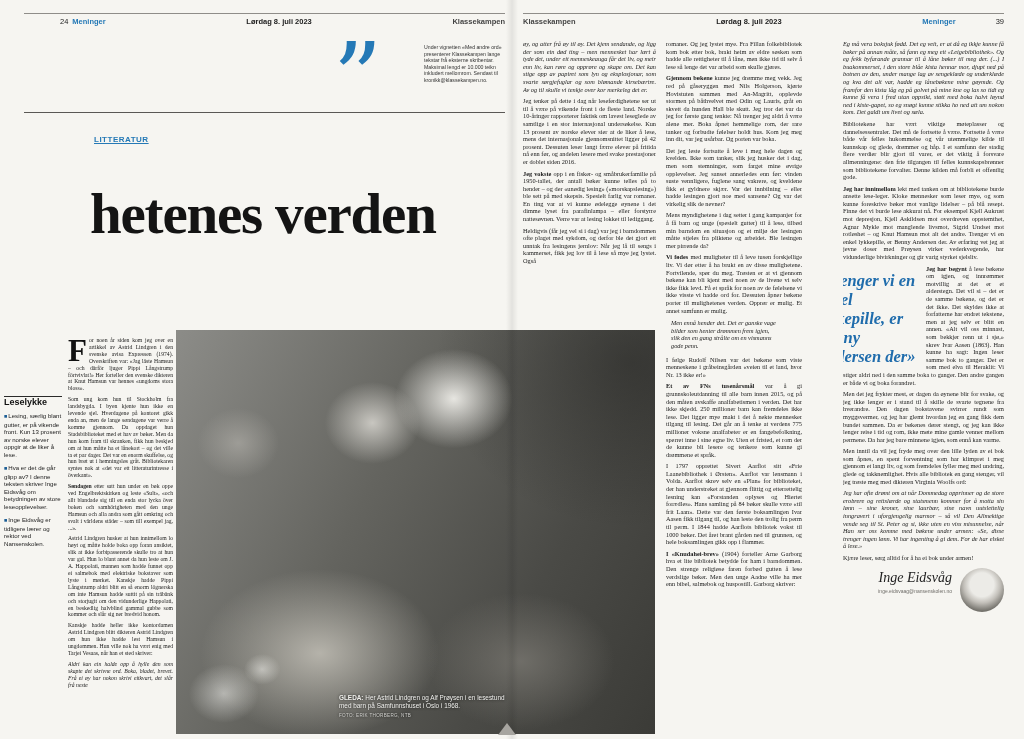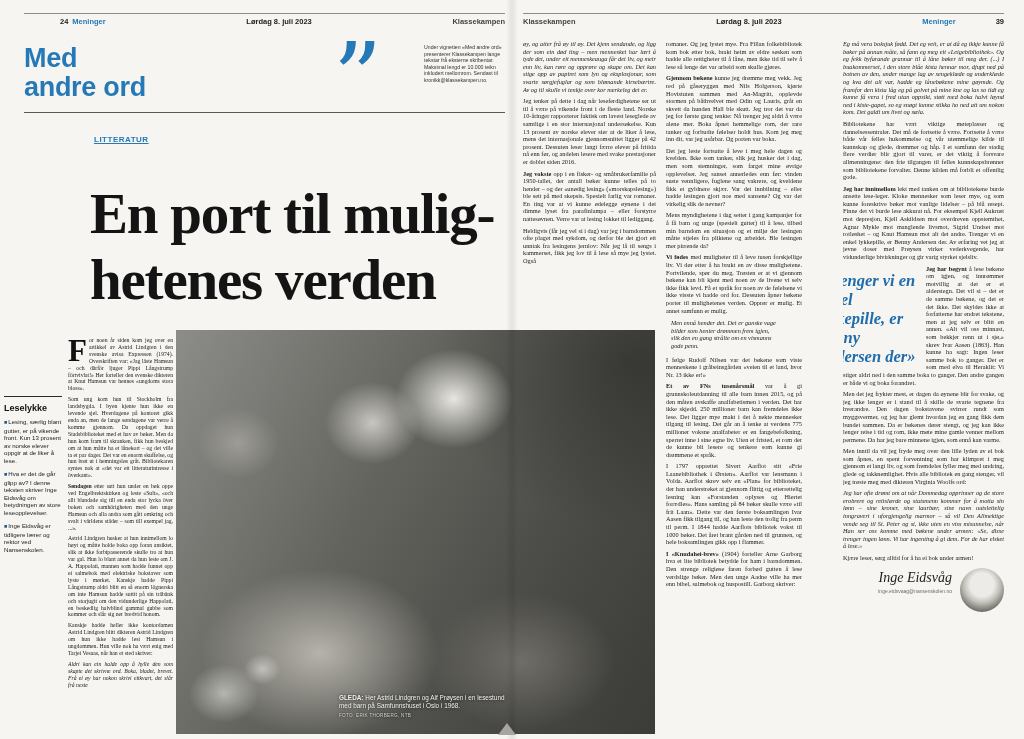--- a/index.html
+++ b/index.html
@@ -1,40 +1,40 @@
 <!DOCTYPE html>
 <html><head>
 <meta charset="utf-8">
 <style>
   html,body{margin:0;padding:0;background:#e9e8e4;}
   .spread{position:relative;width:1024px;height:739px;background:#f6f5f1;overflow:hidden;
           font-family:"Liberation Serif",serif;color:#1a1a1a;}
   .rule{position:absolute;height:1px;background:#8f8d89;}
   .folio{position:absolute;top:17px;display:flex;justify-content:space-between;align-items:baseline;
          font-family:"Liberation Sans",sans-serif;font-size:7.5px;color:#222;}
-  .folio .num{font-weight:bold;padding-left:36px;}
+  .folio .num{font-weight:normal;padding-left:36px;}
   .folio .sec{font-weight:bold;color:#2579b6;margin-left:4px;}
   .folio .date{font-weight:bold;}
   .folio .paper{color:#444;font-weight:bold;}
   .masthead{position:absolute;left:24px;top:44px;width:220px;
             font-family:"Liberation Sans",sans-serif;font-weight:bold;
             font-size:27px;line-height:29px;color:#2579b6;letter-spacing:-.3px;}
   .qglyph{position:absolute;left:333px;top:30px;width:84px;height:72px;overflow:hidden;
           font-family:"DejaVu Serif",serif;font-size:96px;line-height:96px;color:#2579b6;}
   .vignette{position:absolute;left:424px;top:44px;width:88px;
             font-family:"Liberation Sans",sans-serif;font-size:5.2px;line-height:6.6px;color:#333;}
   .mrule{position:absolute;left:24px;top:112px;width:481px;height:1px;background:#5a5855;}
   .kicker{position:absolute;left:94px;top:135px;font-family:"Liberation Sans",sans-serif;
           font-weight:bold;font-size:8px;letter-spacing:.5px;color:#2579b6;text-decoration:underline;}
   .standfirst{position:absolute;left:94px;top:146px;width:352px;
               font-size:13px;line-height:16.5px;color:#111;}
   .headline{position:absolute;left:90px;top:181px;width:430px;font-weight:bold;
             font-size:57px;line-height:66px;letter-spacing:-1.2px;color:#141414;}
   .sidebar{position:absolute;left:4px;top:396px;width:58px;border-top:1px solid #2a2a2a;
-           padding-top:6px;font-family:"Liberation Sans",sans-serif;}
+           font-family:"Liberation Sans",sans-serif;}
   .sidebar h3{margin:0 0 5px 0;font-size:9px;color:#111;}
   .sb-item{font-size:6.1px;line-height:7.5px;color:#222;margin-bottom:6px;}
   .sb-item .bullet{color:#1a5c94;font-size:5.5px;margin-right:1px;}
   .col{position:absolute;overflow:hidden;text-align:justify;}
   .col .bp{margin:0 0 4px 0;font-size:6.3px;line-height:7.6px;}
   #col1 .bp{font-size:5.7px;line-height:6.9px;}
   .bp .lead{font-weight:bold;}
   .bp.it, .verse{font-style:italic;}
   .verse{font-size:6.3px;line-height:7.6px;margin:5px 0 6px 5px;text-align:left;}
   #col1{left:68px;top:337px;width:105px;height:400px;}
@@ -89,35 +89,30 @@
   </div>
 
   <div class="folio" style="left:523px;width:481px;">
     <span class="paper">Klassekampen</span>
     <span class="date">Lørdag 8. juli 2023</span>
     <span>
       <span class="sec" style="margin:0 4px 0 0;">Meninger</span><span class="num">39</span>
     </span>
   </div>
 
-  <div class="masthead">
-    <div>Med</div>
-    <div>andre ord</div>
-  </div>
 
   <div class="qglyph">
     <span>”</span>
   </div>
   <div class="vignette">Under vignetten «Med andre ord» presenterer Klassekampen lange tekstar frå eksterne skribentar. Maksimal lengd er 10.000 teikn inkludert mellomrom. Sendast til kronikk@klassekampen.no.</div>
 
   <div class="mrule"></div>
 
   <div class="kicker">LITTERATUR</div>
   <div class="headline">
-    <div>En port til mulig-</div>
     <div>hetenes verden</div>
   </div>
 
   <div class="sidebar">
     <h3>Leselykke</h3>
     <div class="sb-item"><span class="bullet">■</span><span>Lesing, særlig blant gutter, er på vikende front. Kun 13 prosent av norske elever oppgir at de liker å lese.</span></div>
     <div class="sb-item"><span class="bullet">■</span><span>Hva er det de går glipp av? I denne teksten skriver Inge Eidsvåg om betydningen av store leseopplevelser.</span></div>
     <div class="sb-item"><span class="bullet">■</span><span>Inge Eidsvåg er tidligere lærer og rektor ved Nansenskolen.</span></div>
   </div>
 

